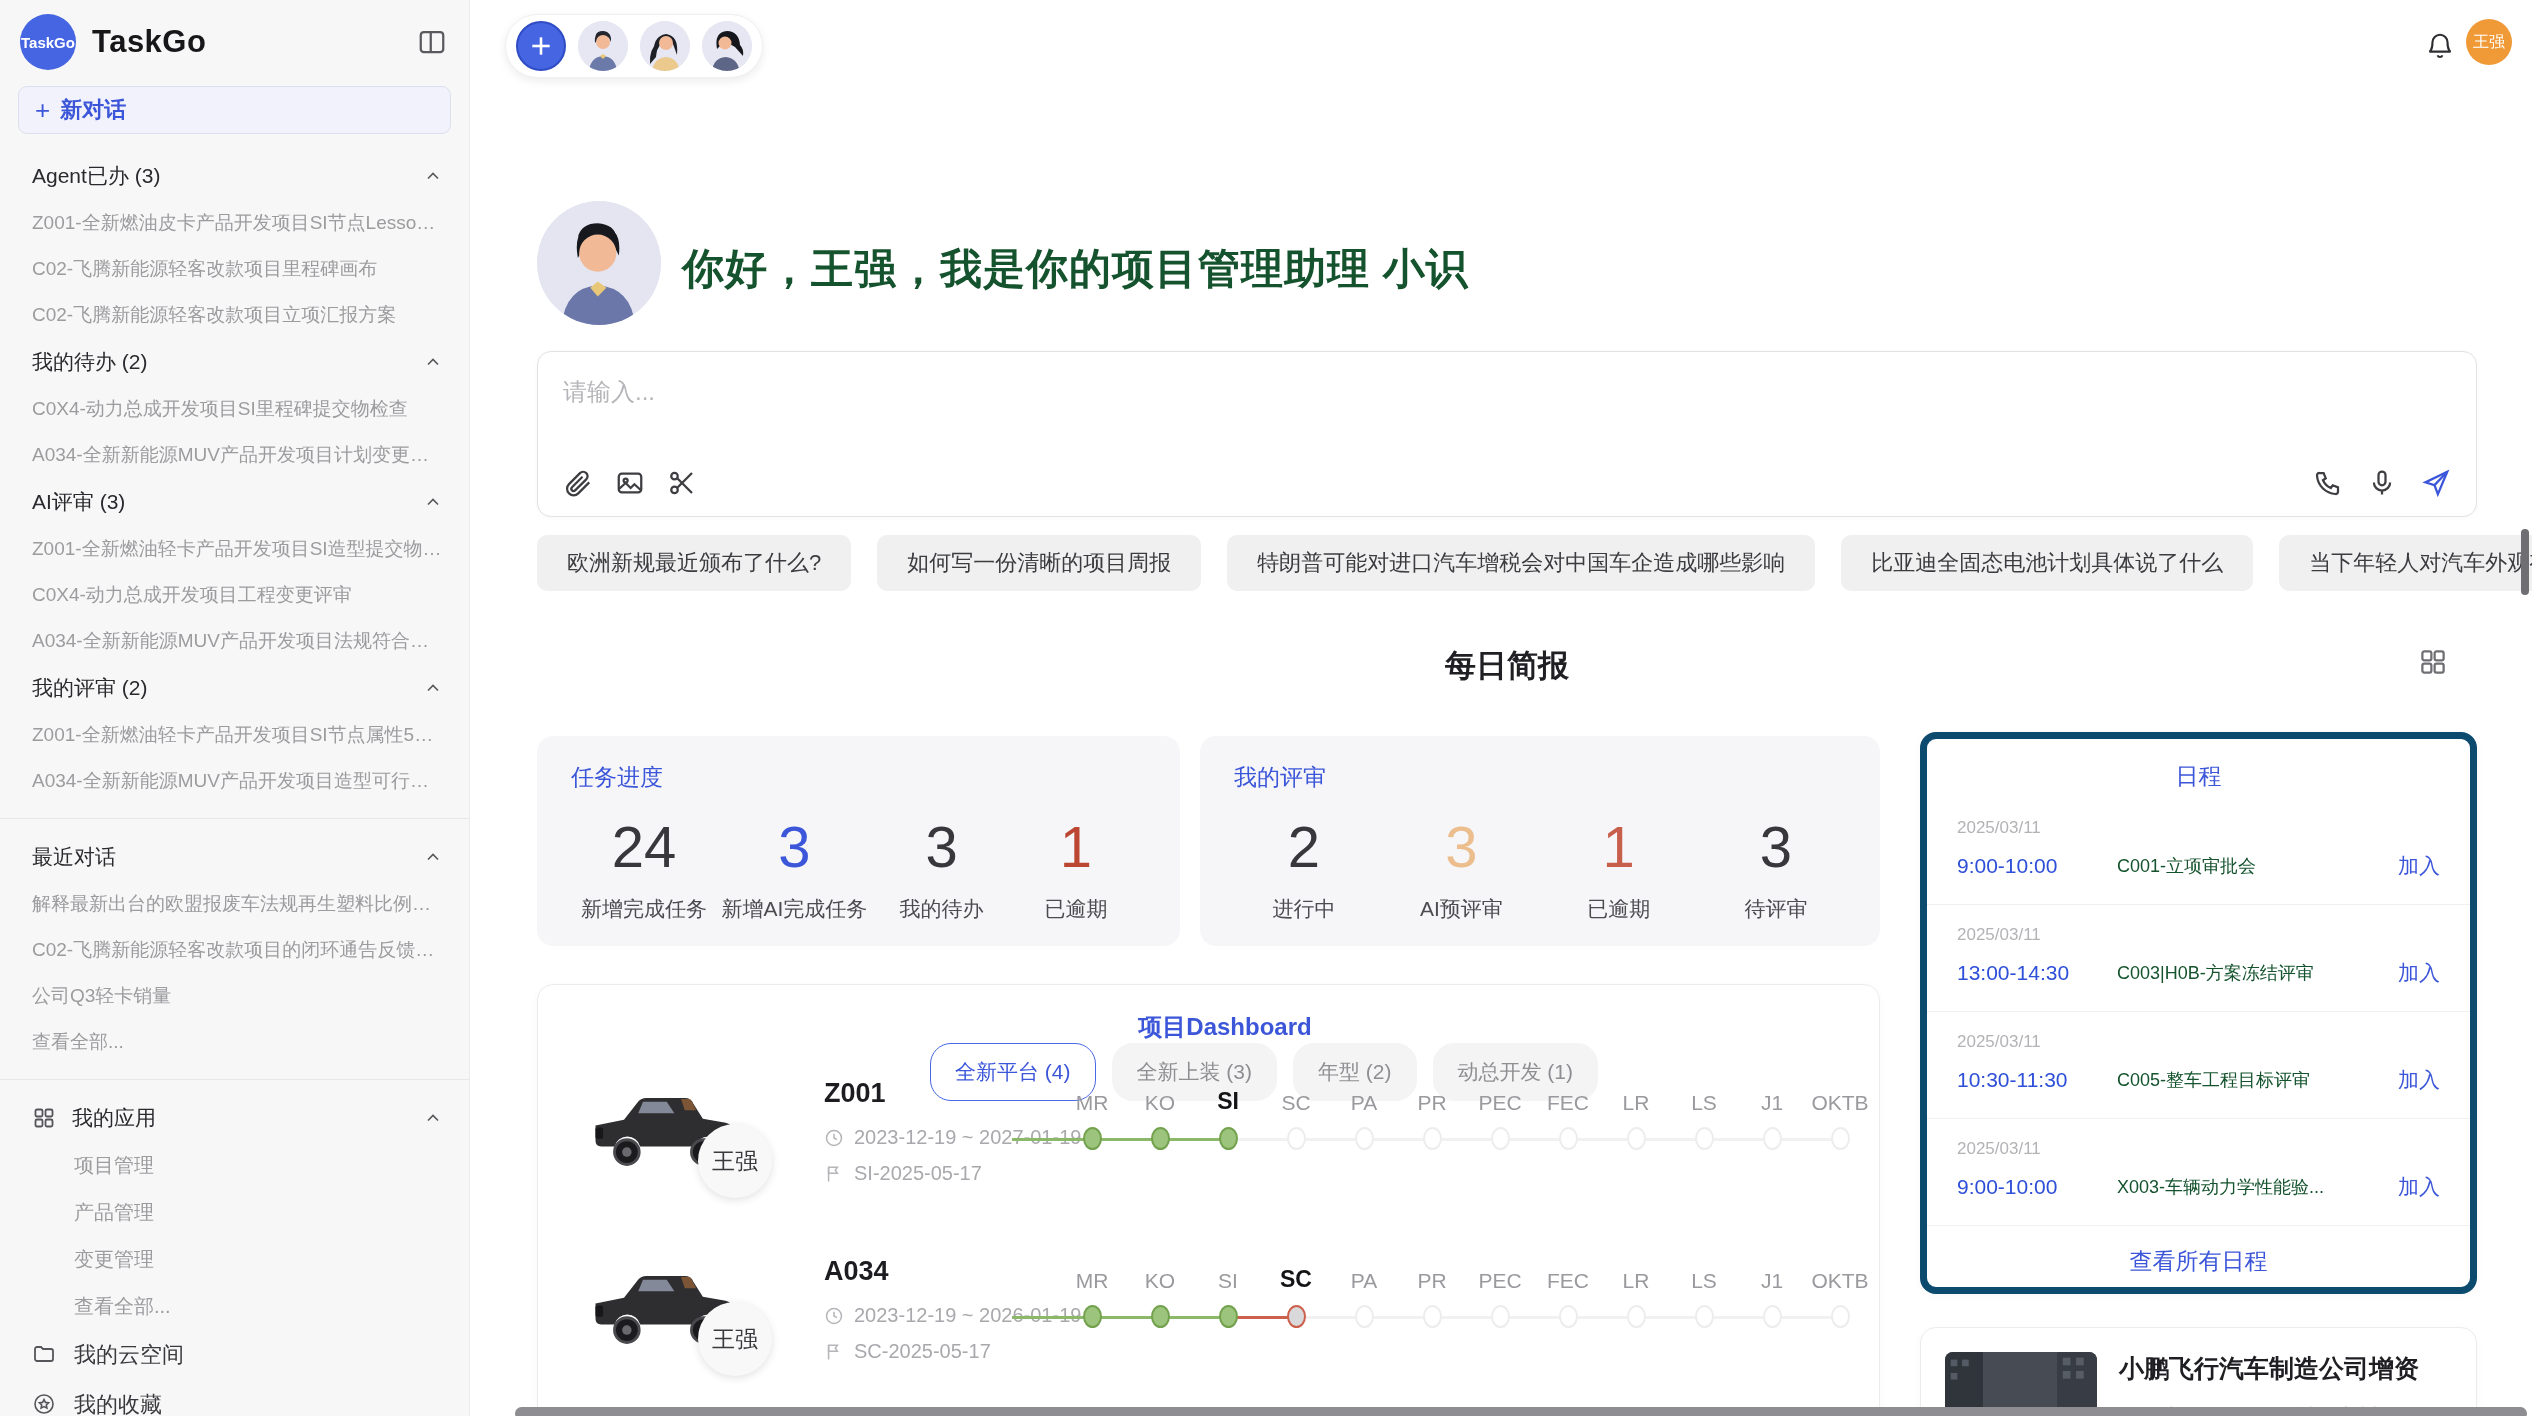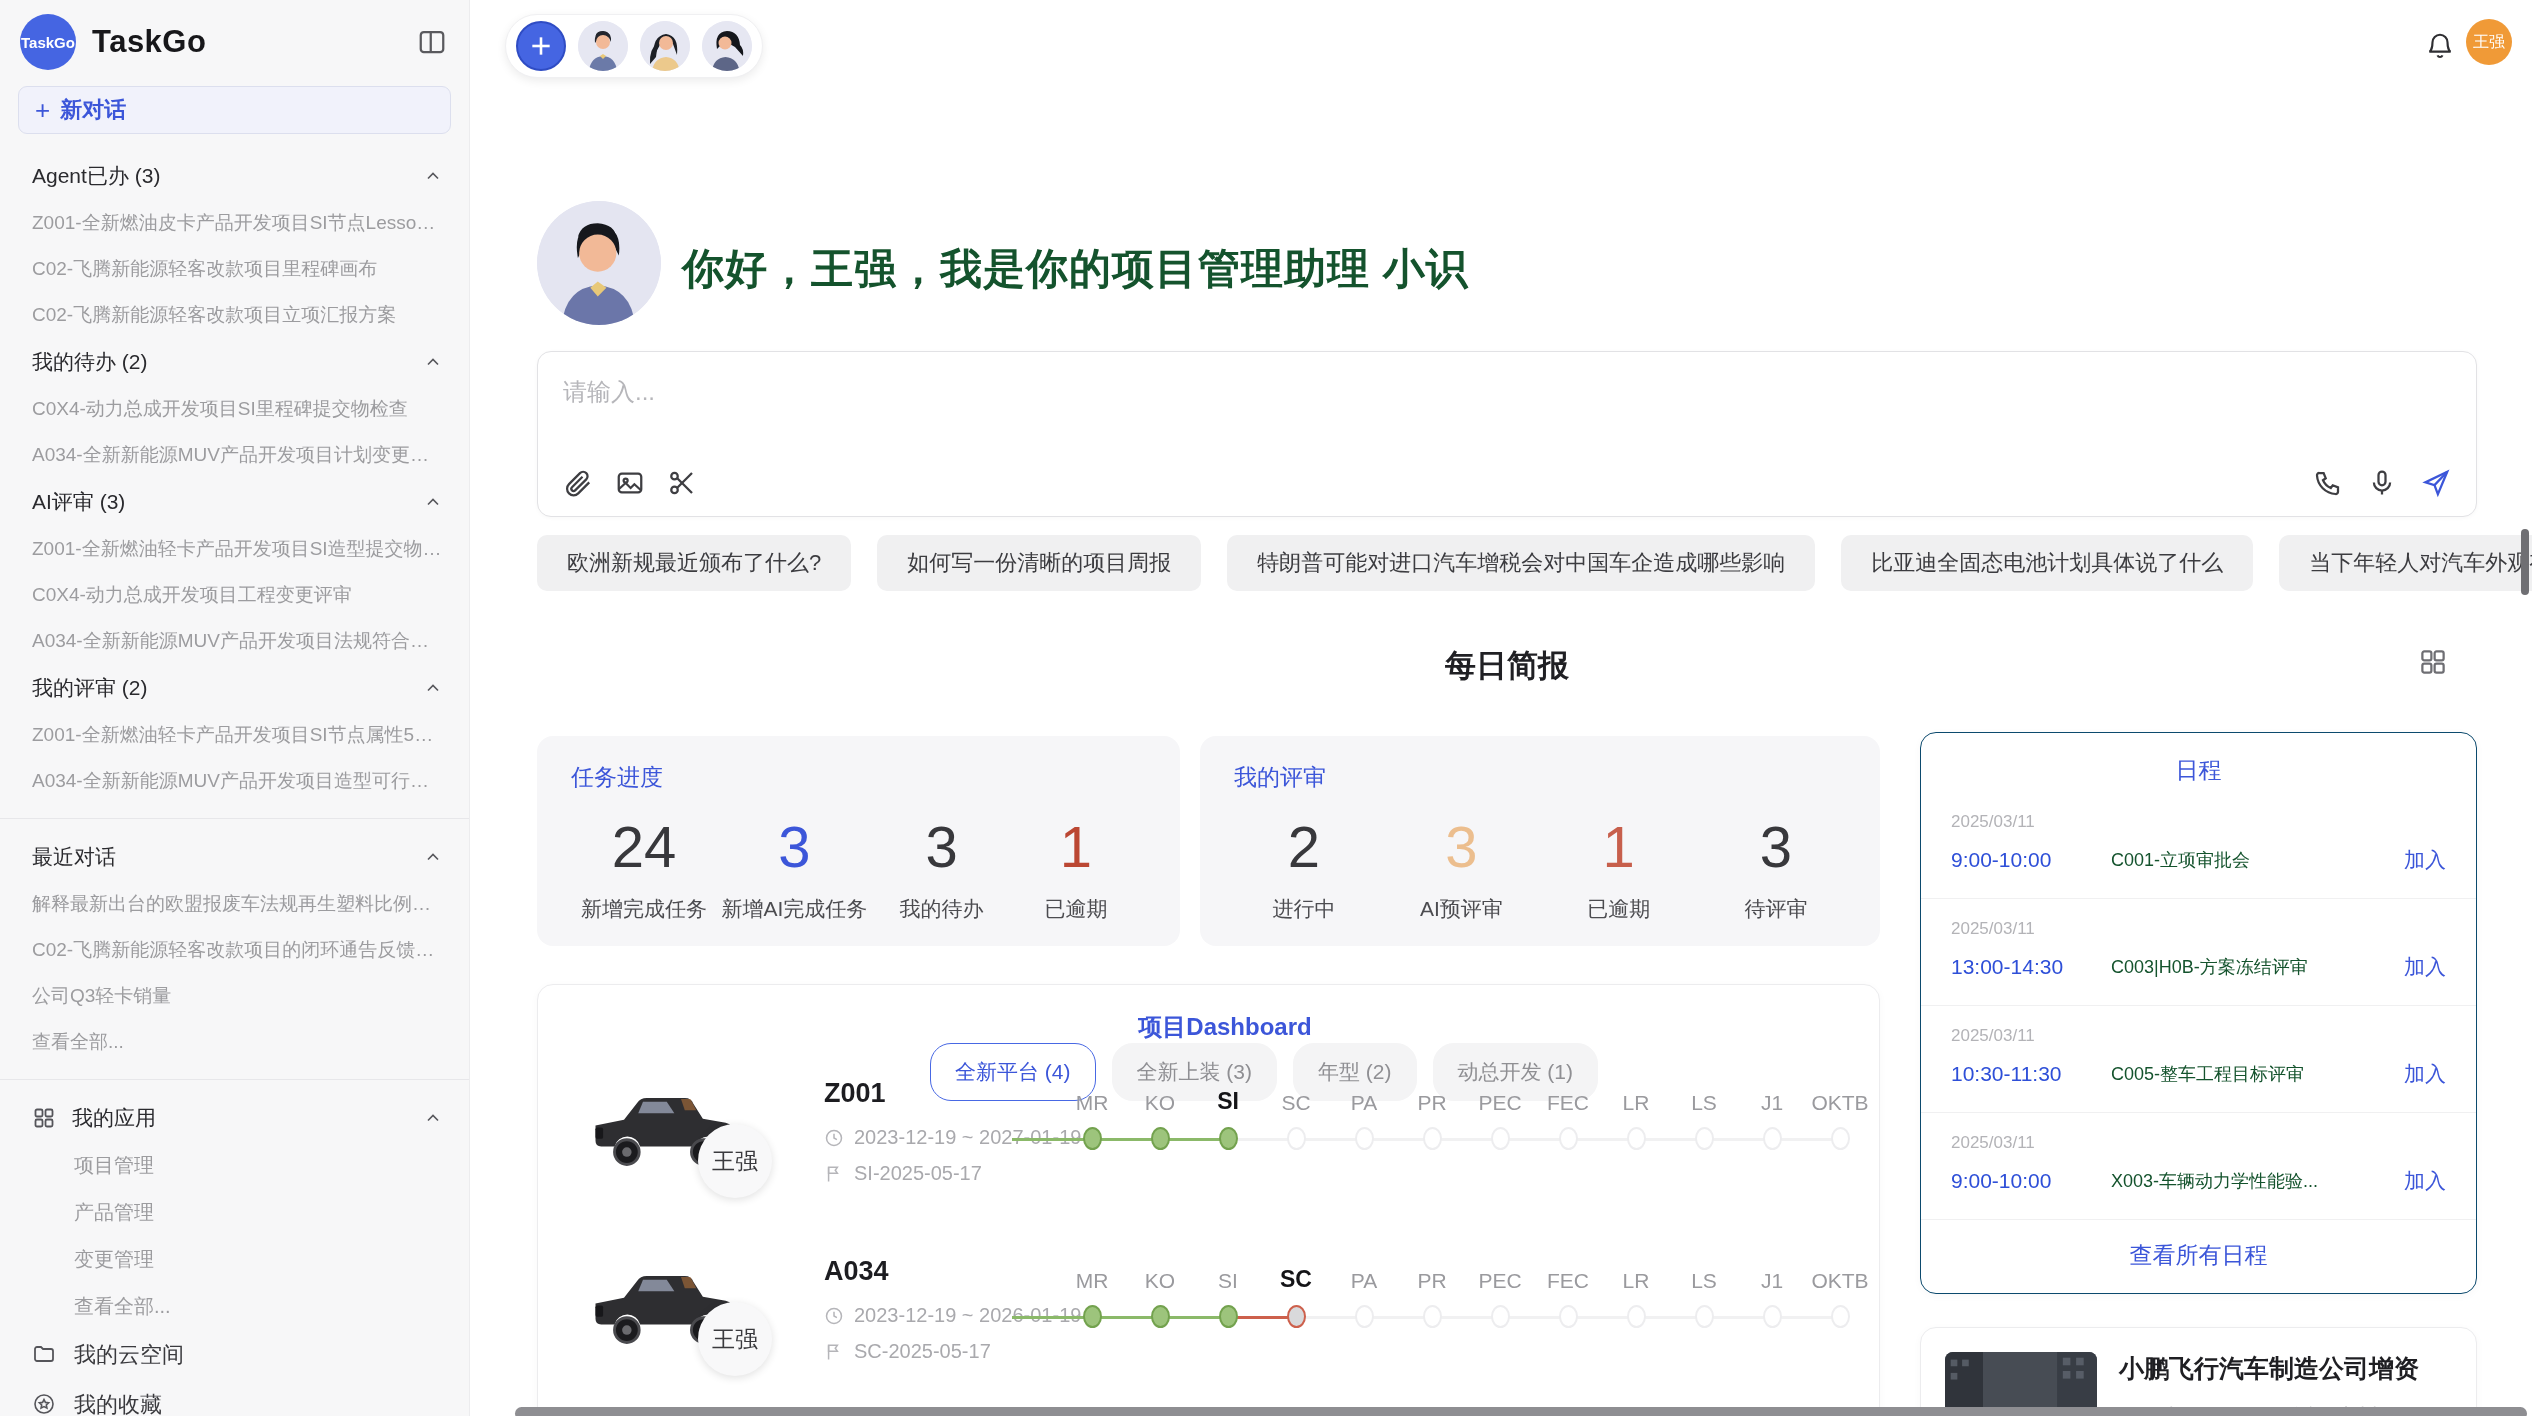--- a/index.html
+++ b/index.html
@@ -88,21 +88,21 @@
   .dot { margin-top:12px; width:19px; height:23px; border-radius:50%; background:#fff; border:2px solid #ededef; z-index:1; }
   .ms.done .dot { background:#9dc47c; border-color:#73a24e; }
   .ms.over .dot { background:#d9d9db; border-color:#cd604c; }
   .ms::before { content:""; position:absolute; left:-34px; top:53px; width:68px; height:3px; background:#f1f1f2; }
   .ms:first-child::before { left:-46px; width:80px; }
   .ms.lg::before { background:#8bb969; }
   .ms.lr::before { background:#cd604c; }
   .truck-partial { position:absolute; left:60px; top:415px; width:152px; height:96px; }
 
   
-  .sched-card { position:absolute; left:1450px; top:723px; width:557px; height:562px; background:#fff; border:1px solid #0c4a6e; border-radius:16px; box-shadow:0 2px 8px rgba(0,0,0,.03); overflow:hidden; }
+  .sched-card { position:absolute; left:1450px; top:723px; width:557px; height:562px; background:#fff; border:7px solid #0c4a6e; border-radius:16px; box-shadow:0 2px 8px rgba(0,0,0,.03); overflow:hidden; }
   .sched-title { text-align:center; font-size:23px; color:#3c56d9; padding:22px 0 6px 0; }
   .sched-item { padding:20px 30px 24px 30px; border-bottom:1px solid #f0f0f1; }
   .sched-date { font-size:17px; color:#b3b3b7; }
   .sched-line { display:flex; align-items:center; margin-top:14px; }
   .sched-time { width:160px; font-size:21px; color:#2e4fd8; font-weight:500; }
   .sched-name { flex:1; font-size:18px; color:#14532d; white-space:nowrap; overflow:hidden; text-overflow:ellipsis; }
   .sched-join { font-size:21px; color:#3c56d9; margin-left:14px; }
   .sched-footer { text-align:center; font-size:23px; color:#3c56d9; padding:20px 0; }
 
   

